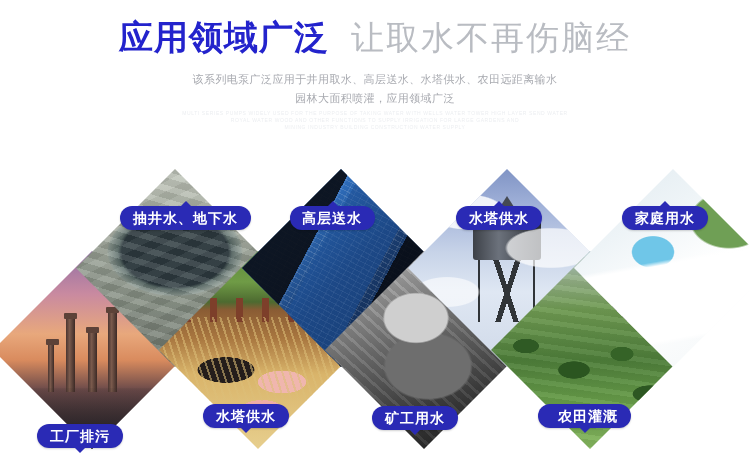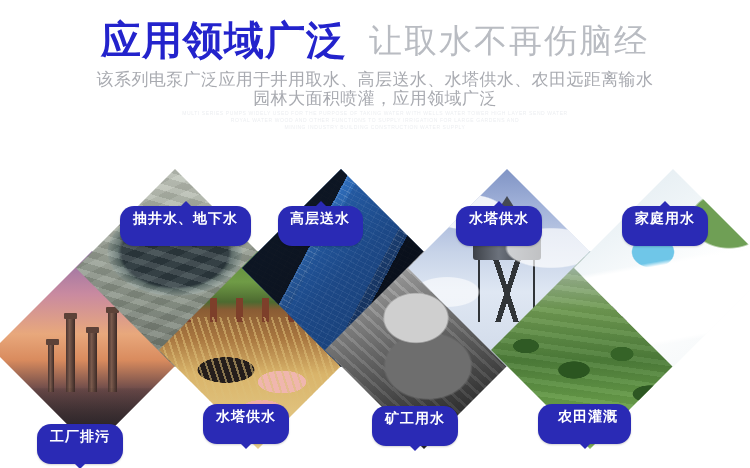--- a/index.html
+++ b/index.html
@@ -12,32 +12,32 @@
   }
   #page{position:relative;width:750px;height:468px;overflow:hidden;background:#fff;}
 
   
   .header{position:absolute;left:0;top:0;width:750px;text-align:center;}
   .title-row{
     position:absolute;left:0;top:20px;width:750px;
     text-align:center;white-space:nowrap;line-height:1;
   }
   .title-main{
-    font-size:40px;font-weight:bold;color:#2323cc;
+    font-size:34px;font-weight:bold;color:#2323cc;
     letter-spacing:1px;vertical-align:middle;
     font-family:"DejaVu Sans","Liberation Sans",sans-serif;
   }
   .title-sub{
     font-size:33px;font-weight:300;color:#b9bcc2;
     letter-spacing:2px;margin-left:22px;vertical-align:middle;
     font-family:"Liberation Sans","DejaVu Sans",sans-serif;
   }
   .subtitle{
     position:absolute;left:0;top:70px;width:750px;
-    text-align:center;color:#a8aab0;font-size:17px;line-height:19px;
+    text-align:center;color:#a8aab0;font-size:11px;line-height:19px;
     letter-spacing:.4px;
   }
   .ghost{
     position:absolute;left:0;top:110px;width:750px;
     text-align:center;color:#eceef1;font-size:5px;line-height:7px;
     letter-spacing:.6px;text-transform:uppercase;
     user-select:none;
   }
 
   
@@ -180,21 +180,21 @@
 
   
   .badge{
     position:absolute;
     background:#2a2ab5;
     color:#ffffff;
     border-radius:14px;
     font-size:14px;
     font-weight:bold;
     line-height:24px;
-    height:40px;
+    height:24px;
     padding:0 13px;
     white-space:nowrap;
     letter-spacing:1px;
     text-align:center;
     box-shadow:0 1px 2px rgba(0,0,0,.18);
     font-family:"DejaVu Sans","Liberation Sans",sans-serif;
   }
   .badge .pointer{
     position:absolute;left:50%;margin-left:-5px;
     width:0;height:0;
@@ -256,21 +256,21 @@
       </div>
     </div>
     <div class="badge down" style="left:203px;top:234px;">
       <span>水塔供水</span>
       <span class="pointer"></span>
     </div>
 
     <div class="dia" style="left:271px;top:28px;">
       <div class="inner sc-city"></div>
     </div>
-    <div class="badge up" style="left:278px;top:36px;padding-left:12px;">
+    <div class="badge up" style="left:290px;top:36px;padding-left:12px;">
       <span>高层送水</span>
       <span class="pointer"></span>
     </div>
 
     <div class="dia" style="left:354px;top:110px;">
       <div class="inner sc-miner"></div>
     </div>
     <div class="badge down" style="left:372px;top:236px;">
       <span>矿工用水</span>
       <span class="pointer"></span>

